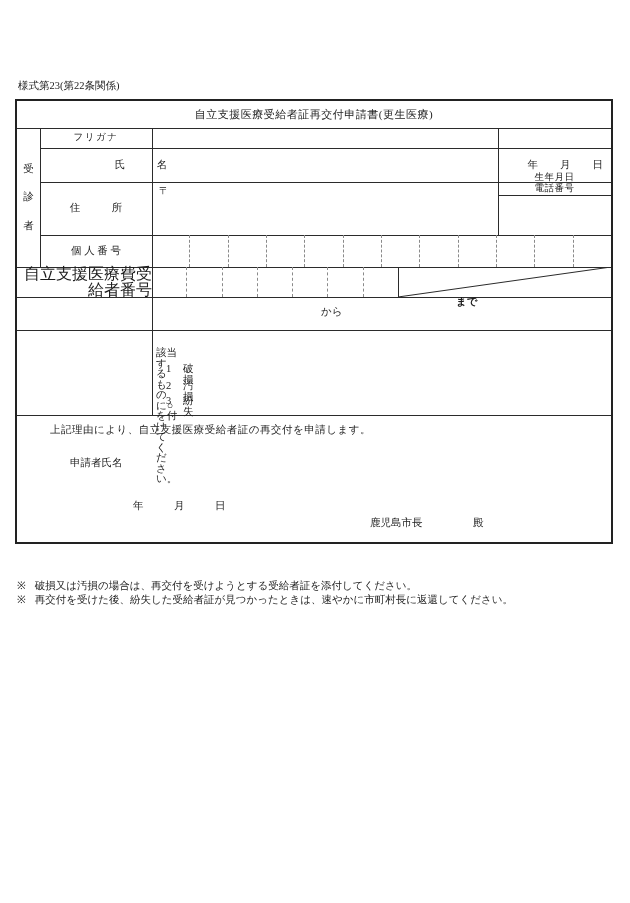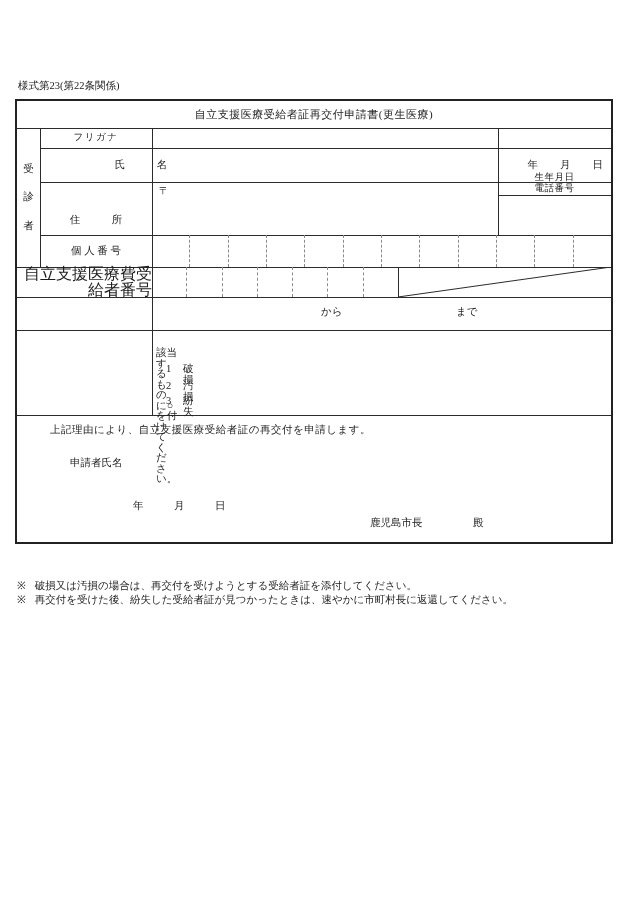--- a/index.html
+++ b/index.html
@@ -65,21 +65,21 @@
   <div class="lbl small" style="left:481px;top:27px;right:0;height:20px;letter-spacing:0.5px;margin-top:40px;">生年月日</div>
 
   <div class="lbl" style="left:23px;top:47px;width:112px;height:34px;margin-left:45px;">氏　　　名</div>
   <div class="field" style="left:135px;top:47px;width:346px;height:34px;"></div>
   <div class="date-units abs" style="left:481px;top:47px;right:0;height:34px;">
     <span>年</span>
     <span>月</span>
     <span>日</span>
   </div>
 
-  <div class="lbl" style="left:23px;top:81px;width:112px;height:53px;margin-top:12px;">住　　　所</div>
+  <div class="lbl" style="left:23px;top:81px;width:112px;height:53px;">住　　　所</div>
   <div class="abs" style="left:142px;top:85px;font-size:10px;">〒</div>
   <div class="field" style="left:135px;top:95px;width:346px;height:39px;"></div>
   <div class="lbl small" style="left:481px;top:81px;right:0;height:13px;letter-spacing:0.5px;">電話番号</div>
   <div class="field" style="left:481px;top:94px;width:113px;height:40px;"></div>
 
   <div class="lbl" style="left:23px;top:134px;width:112px;height:32px;">個 人 番 号</div>
   <div class="cellrow" style="left:135px;right:0;top:134px;height:32px;">
     <div></div>
     <div></div>
     <div></div>
@@ -104,21 +104,21 @@
     <div></div>
     <div></div>
   </div>
   <svg class="abs" style="left:381px;top:166px;" width="213" height="30" viewBox="0 0 213 30">
     <line x1="0" y1="30" x2="213" y2="0" stroke="#2b2b2b" stroke-width="1"></line>
   </svg>
 
   <div class="field" style="left:135px;top:196px;width:165px;height:33px;"></div>
   <div class="abs" style="left:304px;top:206px;">から</div>
   <div class="field" style="left:330px;top:196px;width:105px;height:33px;"></div>
-  <div class="abs" style="left:439px;top:206px;">まで</div>
+  <div class="abs" style="left:439px;top:196px;font-weight:bold;">まで</div>
 
   <div class="reason-box">
     <div class="abs" style="left:0;top:0;">該当するものに○を付けてください。</div>
     <span class="opt-num" style="top:16px;">1</span>
     <span class="opt-txt" style="top:16px;">破損</span>
     <span class="opt-num" style="top:33px;">2</span>
     <span class="opt-txt" style="top:33px;">汚損</span>
     <span class="opt-num" style="top:48px;">3</span>
     <span class="opt-txt" style="top:48px;">紛失</span>
   </div>

